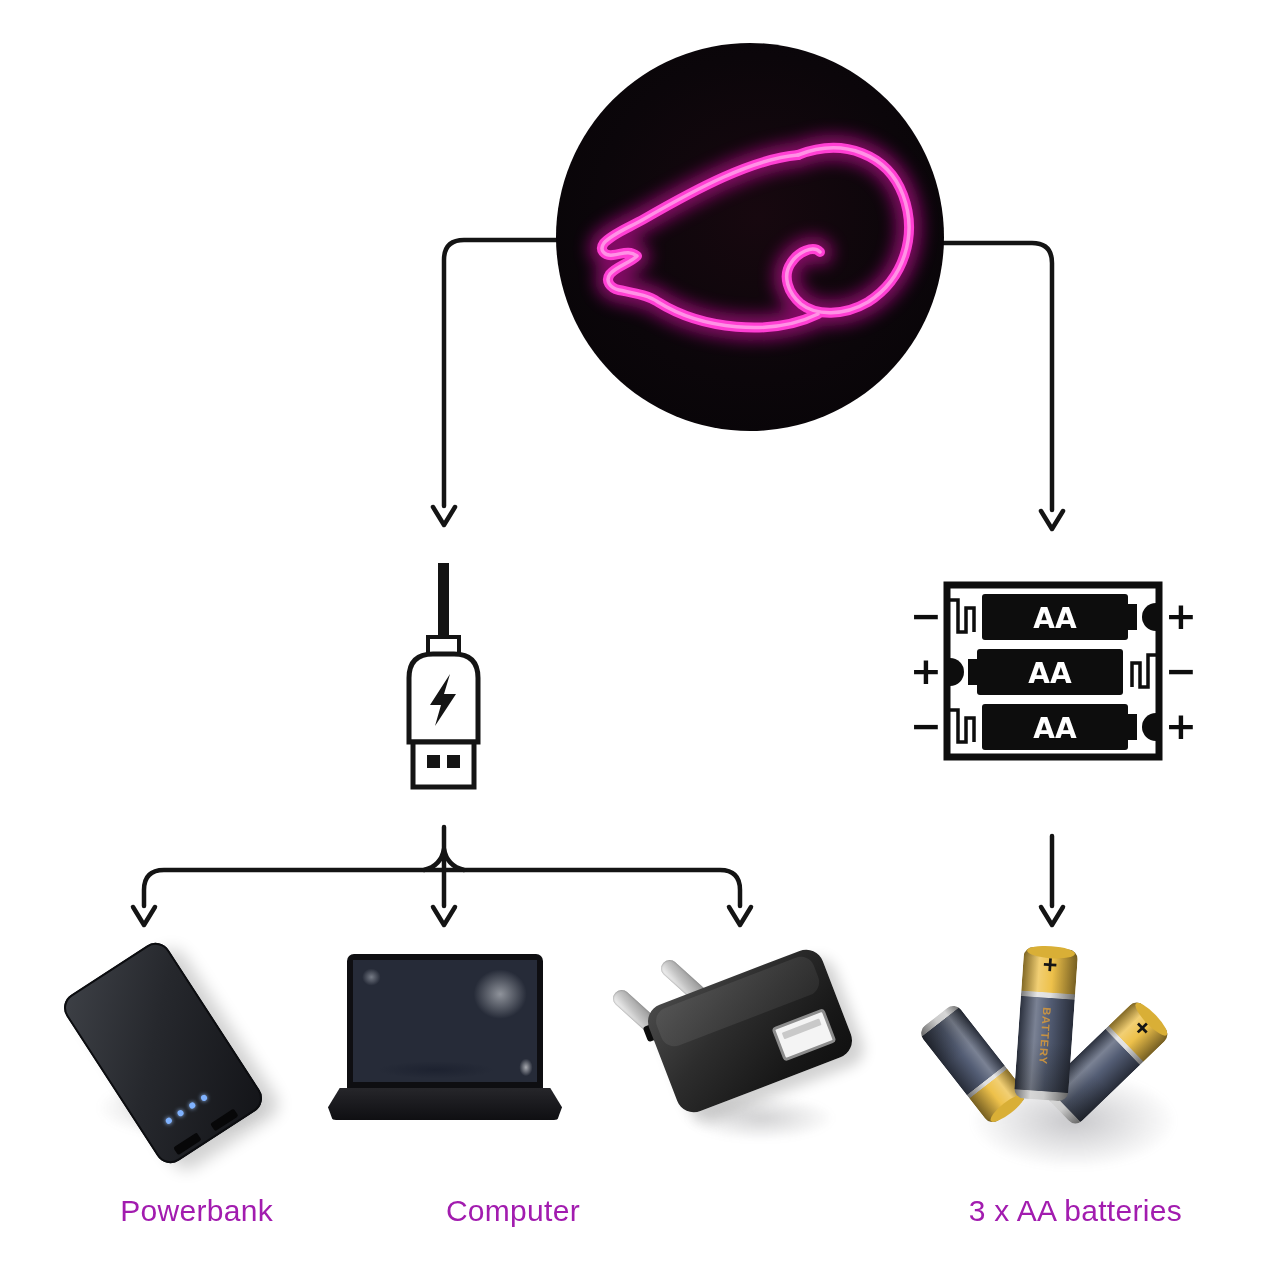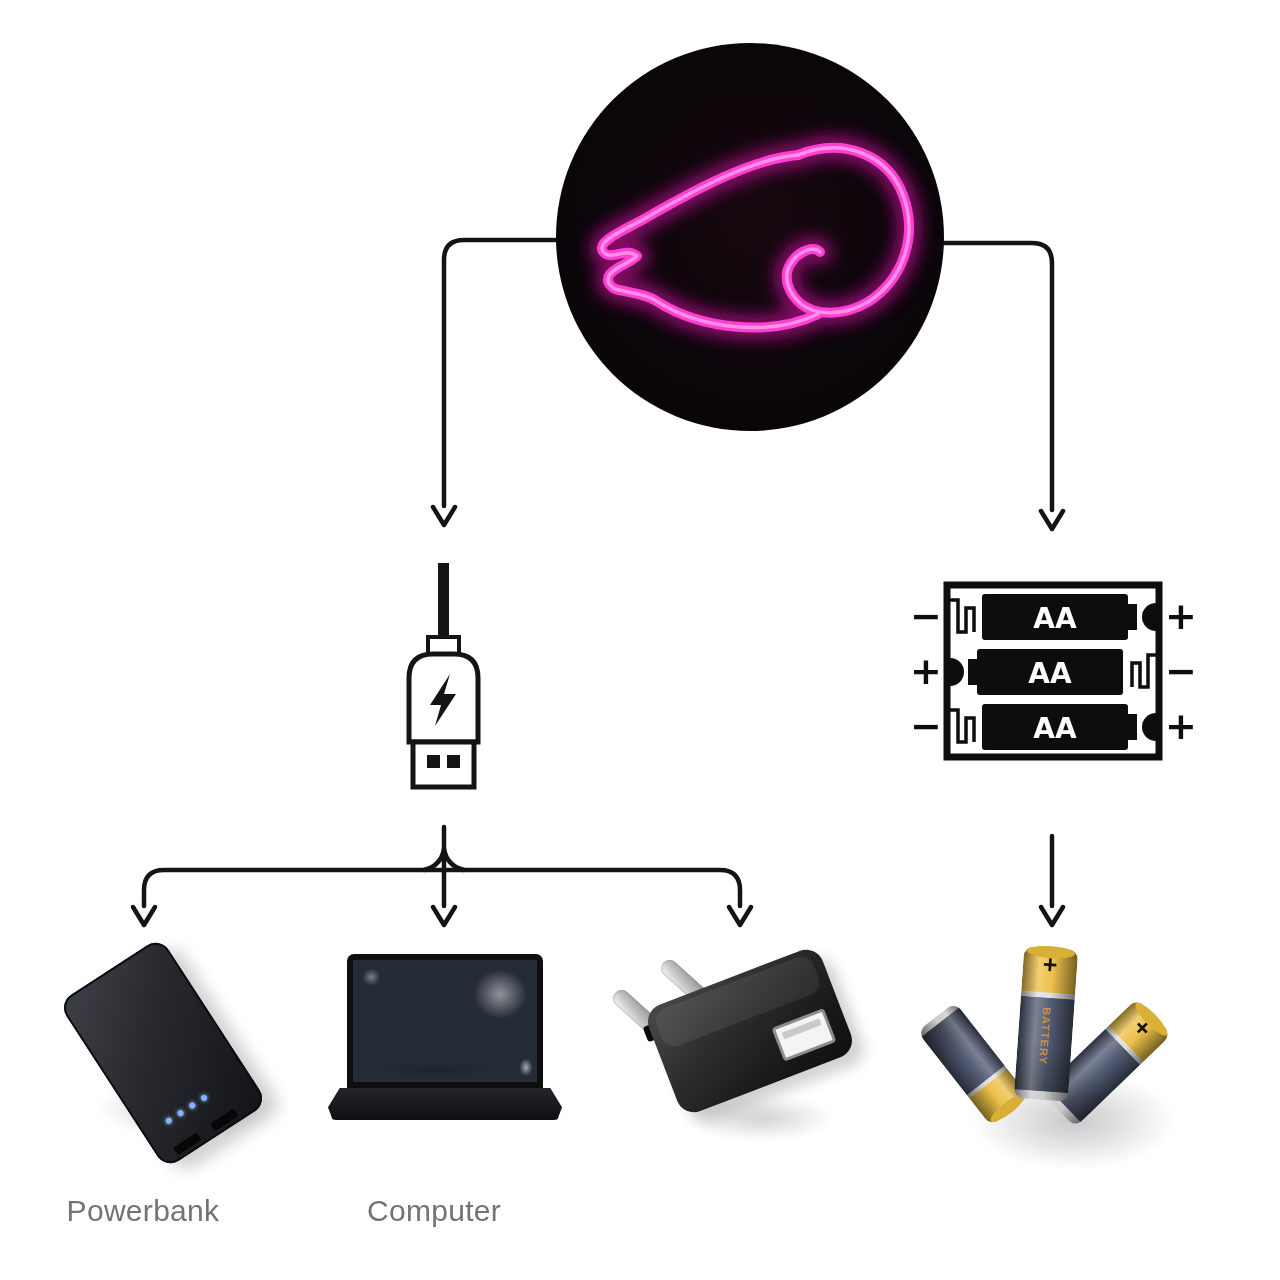--- a/index.html
+++ b/index.html
@@ -6,22 +6,22 @@
   .canvas{position:relative;width:1280px;height:1280px;background:#ffffff;overflow:hidden;
           font-family:"Liberation Sans",sans-serif;}
   svg{display:block;}
   .layer{position:absolute;left:0;top:0;width:1280px;height:1280px;}
 
   
   .neon-circle{position:absolute;left:556px;top:43px;width:388px;height:388px;border-radius:50%;
                background:radial-gradient(circle at 52% 45%, #17080f 0%, #0b060a 55%, #060406 100%);z-index:3;}
 
   
-  .caption{position:absolute;top:1194px;width:260px;text-align:center;font-size:30px;
-           color:#737373;letter-spacing:.3px;z-index:5;}
+  .caption{position:absolute;top:1194px;width:260px;text-align:right;font-size:30px;
+           color:#a21caf;letter-spacing:.3px;z-index:5;}
 
   
   .powerbank{position:absolute;left:60px;top:940px;width:260px;height:230px;z-index:4;}
   .pb-shadow{position:absolute;left:8px;top:128px;width:230px;height:80px;
              background:radial-gradient(closest-side,rgba(90,90,95,.30),rgba(90,90,95,0) 75%);filter:blur(3px);}
   .pb-body{position:absolute;left:42px;top:14px;width:122px;height:198px;border-radius:16px;
            transform:rotate(-33deg);
            background:linear-gradient(135deg,#3e4147 0%,#26282d 45%,#131418 100%);
            box-shadow:inset 0 0 0 2px #0c0d10, 10px 14px 16px rgba(0,0,0,.18);}
   .pb-led{position:absolute;top:156px;width:6px;height:6px;border-radius:50%;
@@ -202,15 +202,16 @@
     <div class="bat bat-right">
       <div class="bat-plus">+</div>
     </div>
     <div class="bat bat-center">
       <div class="bat-plus">+</div>
       <div class="bat-brand">BATTERY</div>
     </div>
   </div>
 
   <div class="caption" style="left:13px">Powerbank</div>
-  <div class="caption" style="left:304px">Computer</div>
+  <div class="caption" style="left:320px">Computer</div>
+  <div class="caption" style="left:922px">3 x AA batteries</div>
 
 </div>
 
 </body></html>

